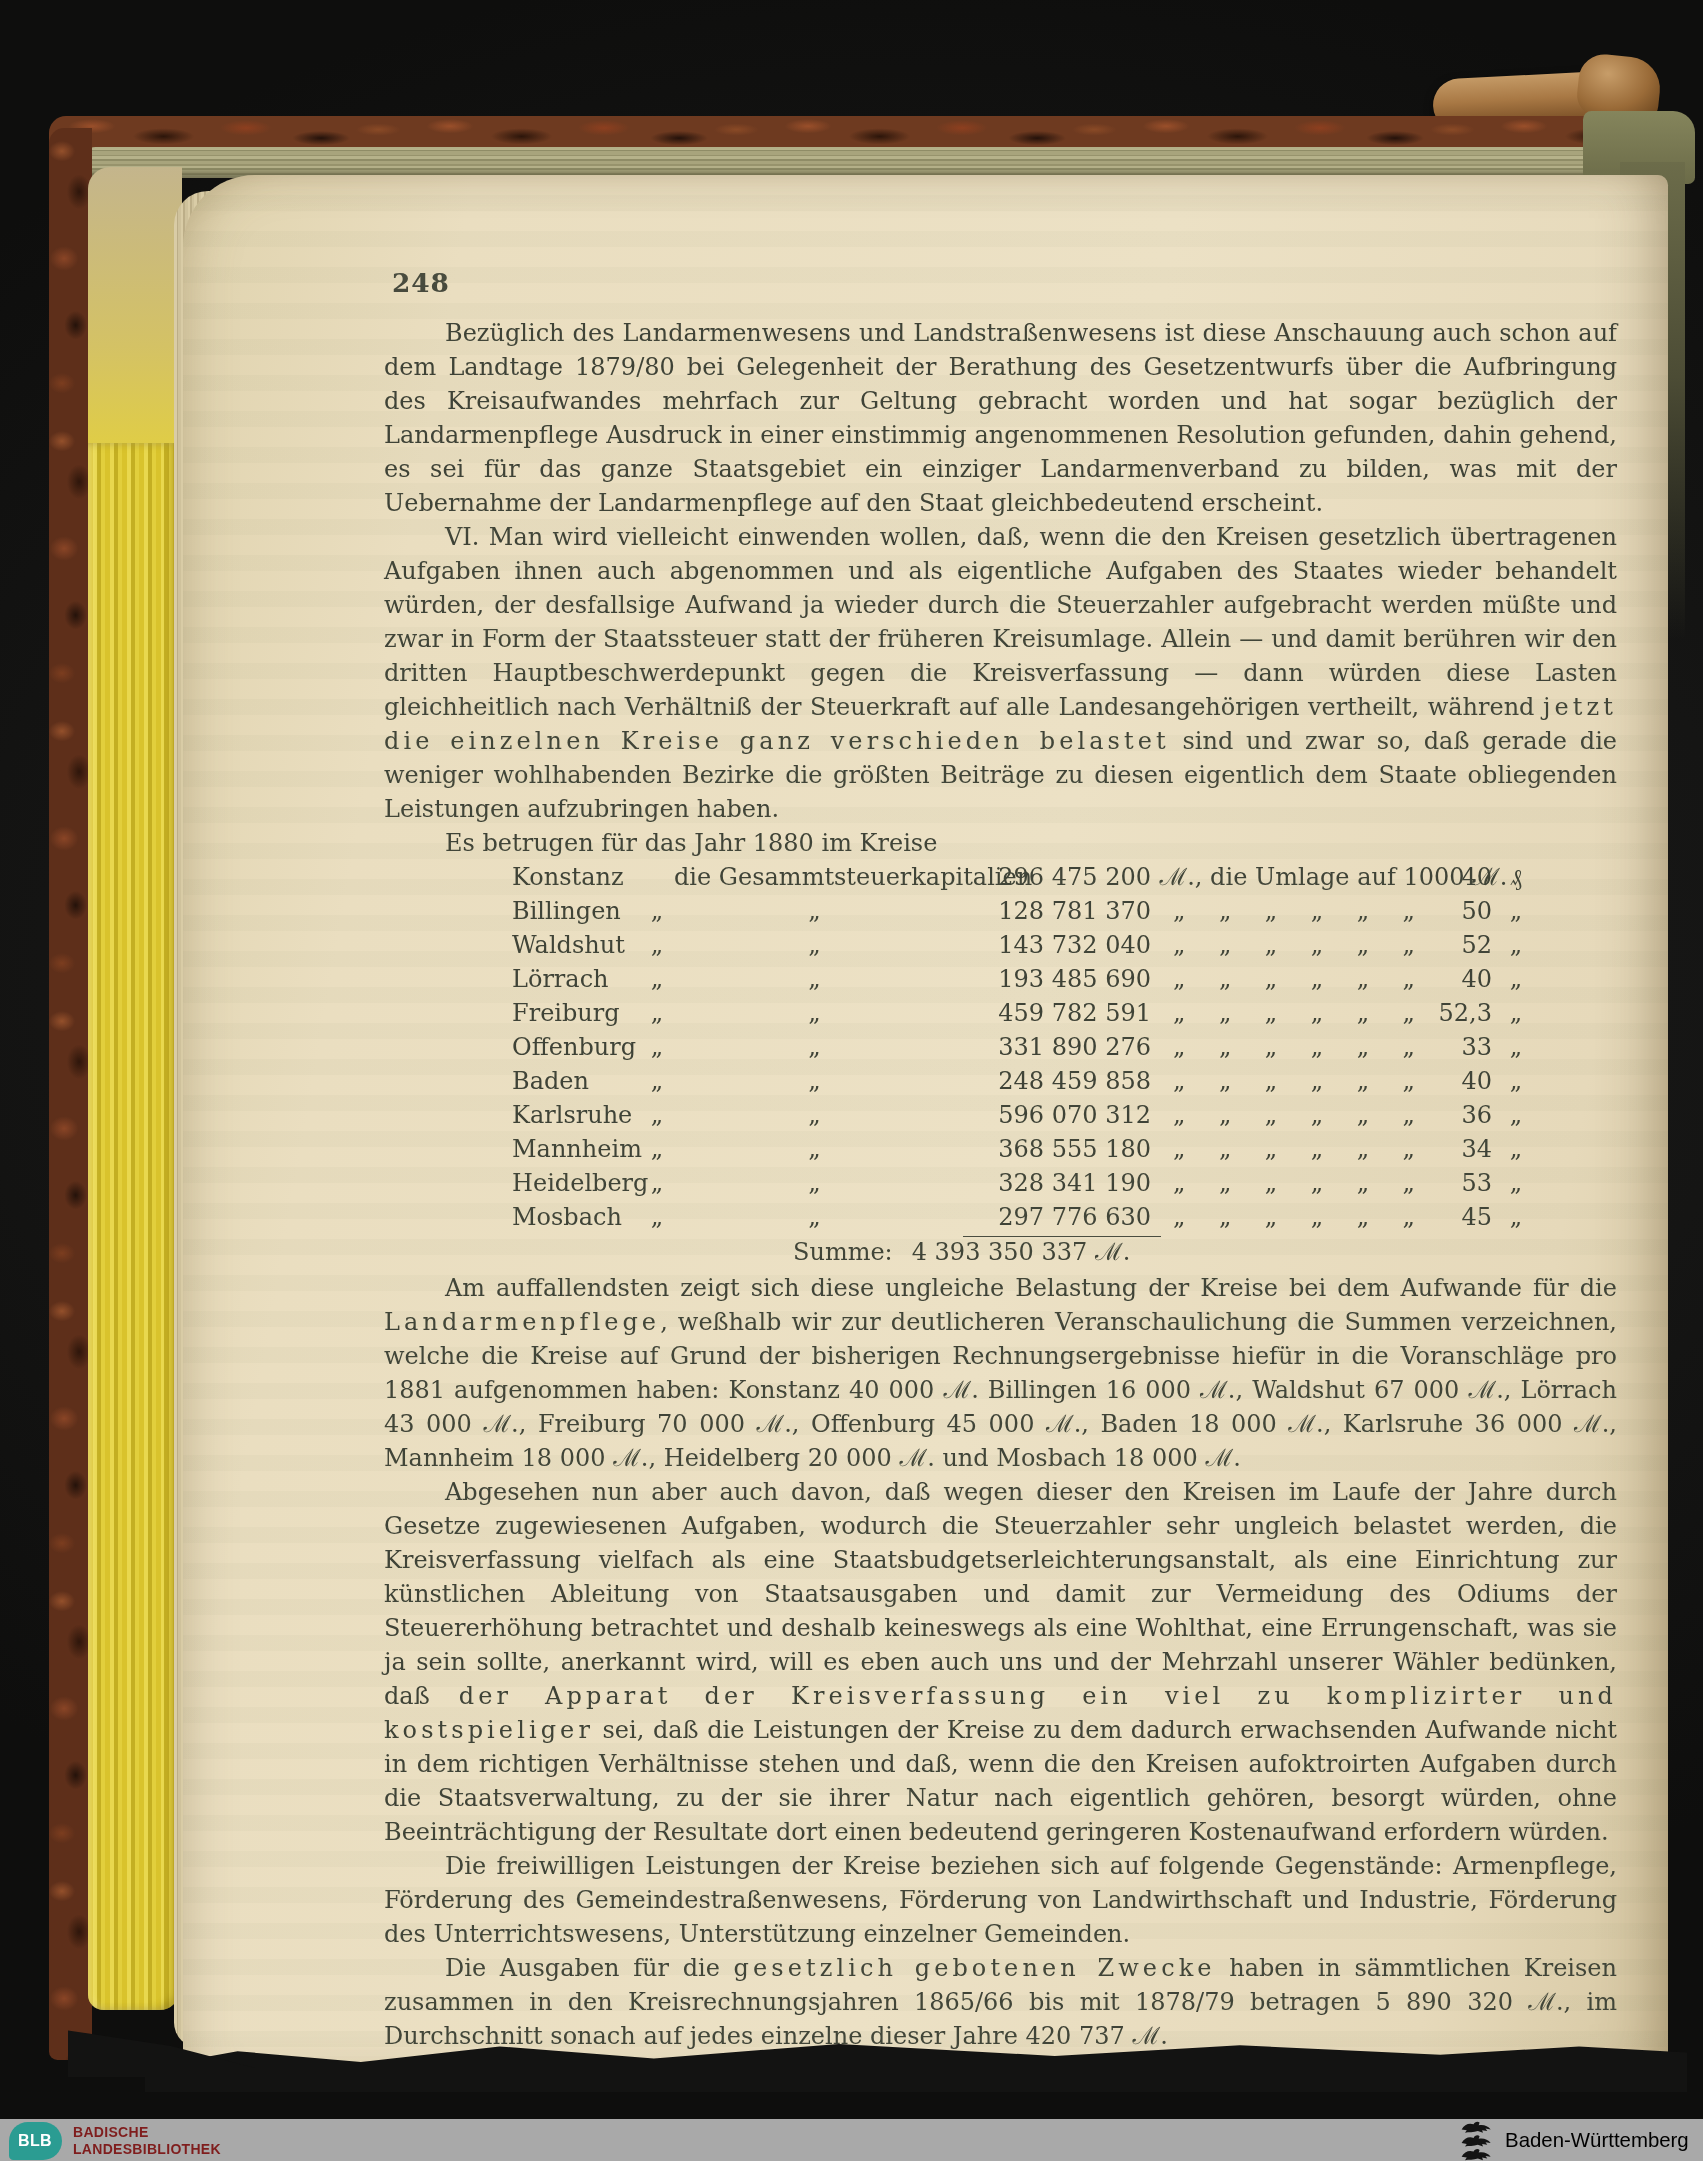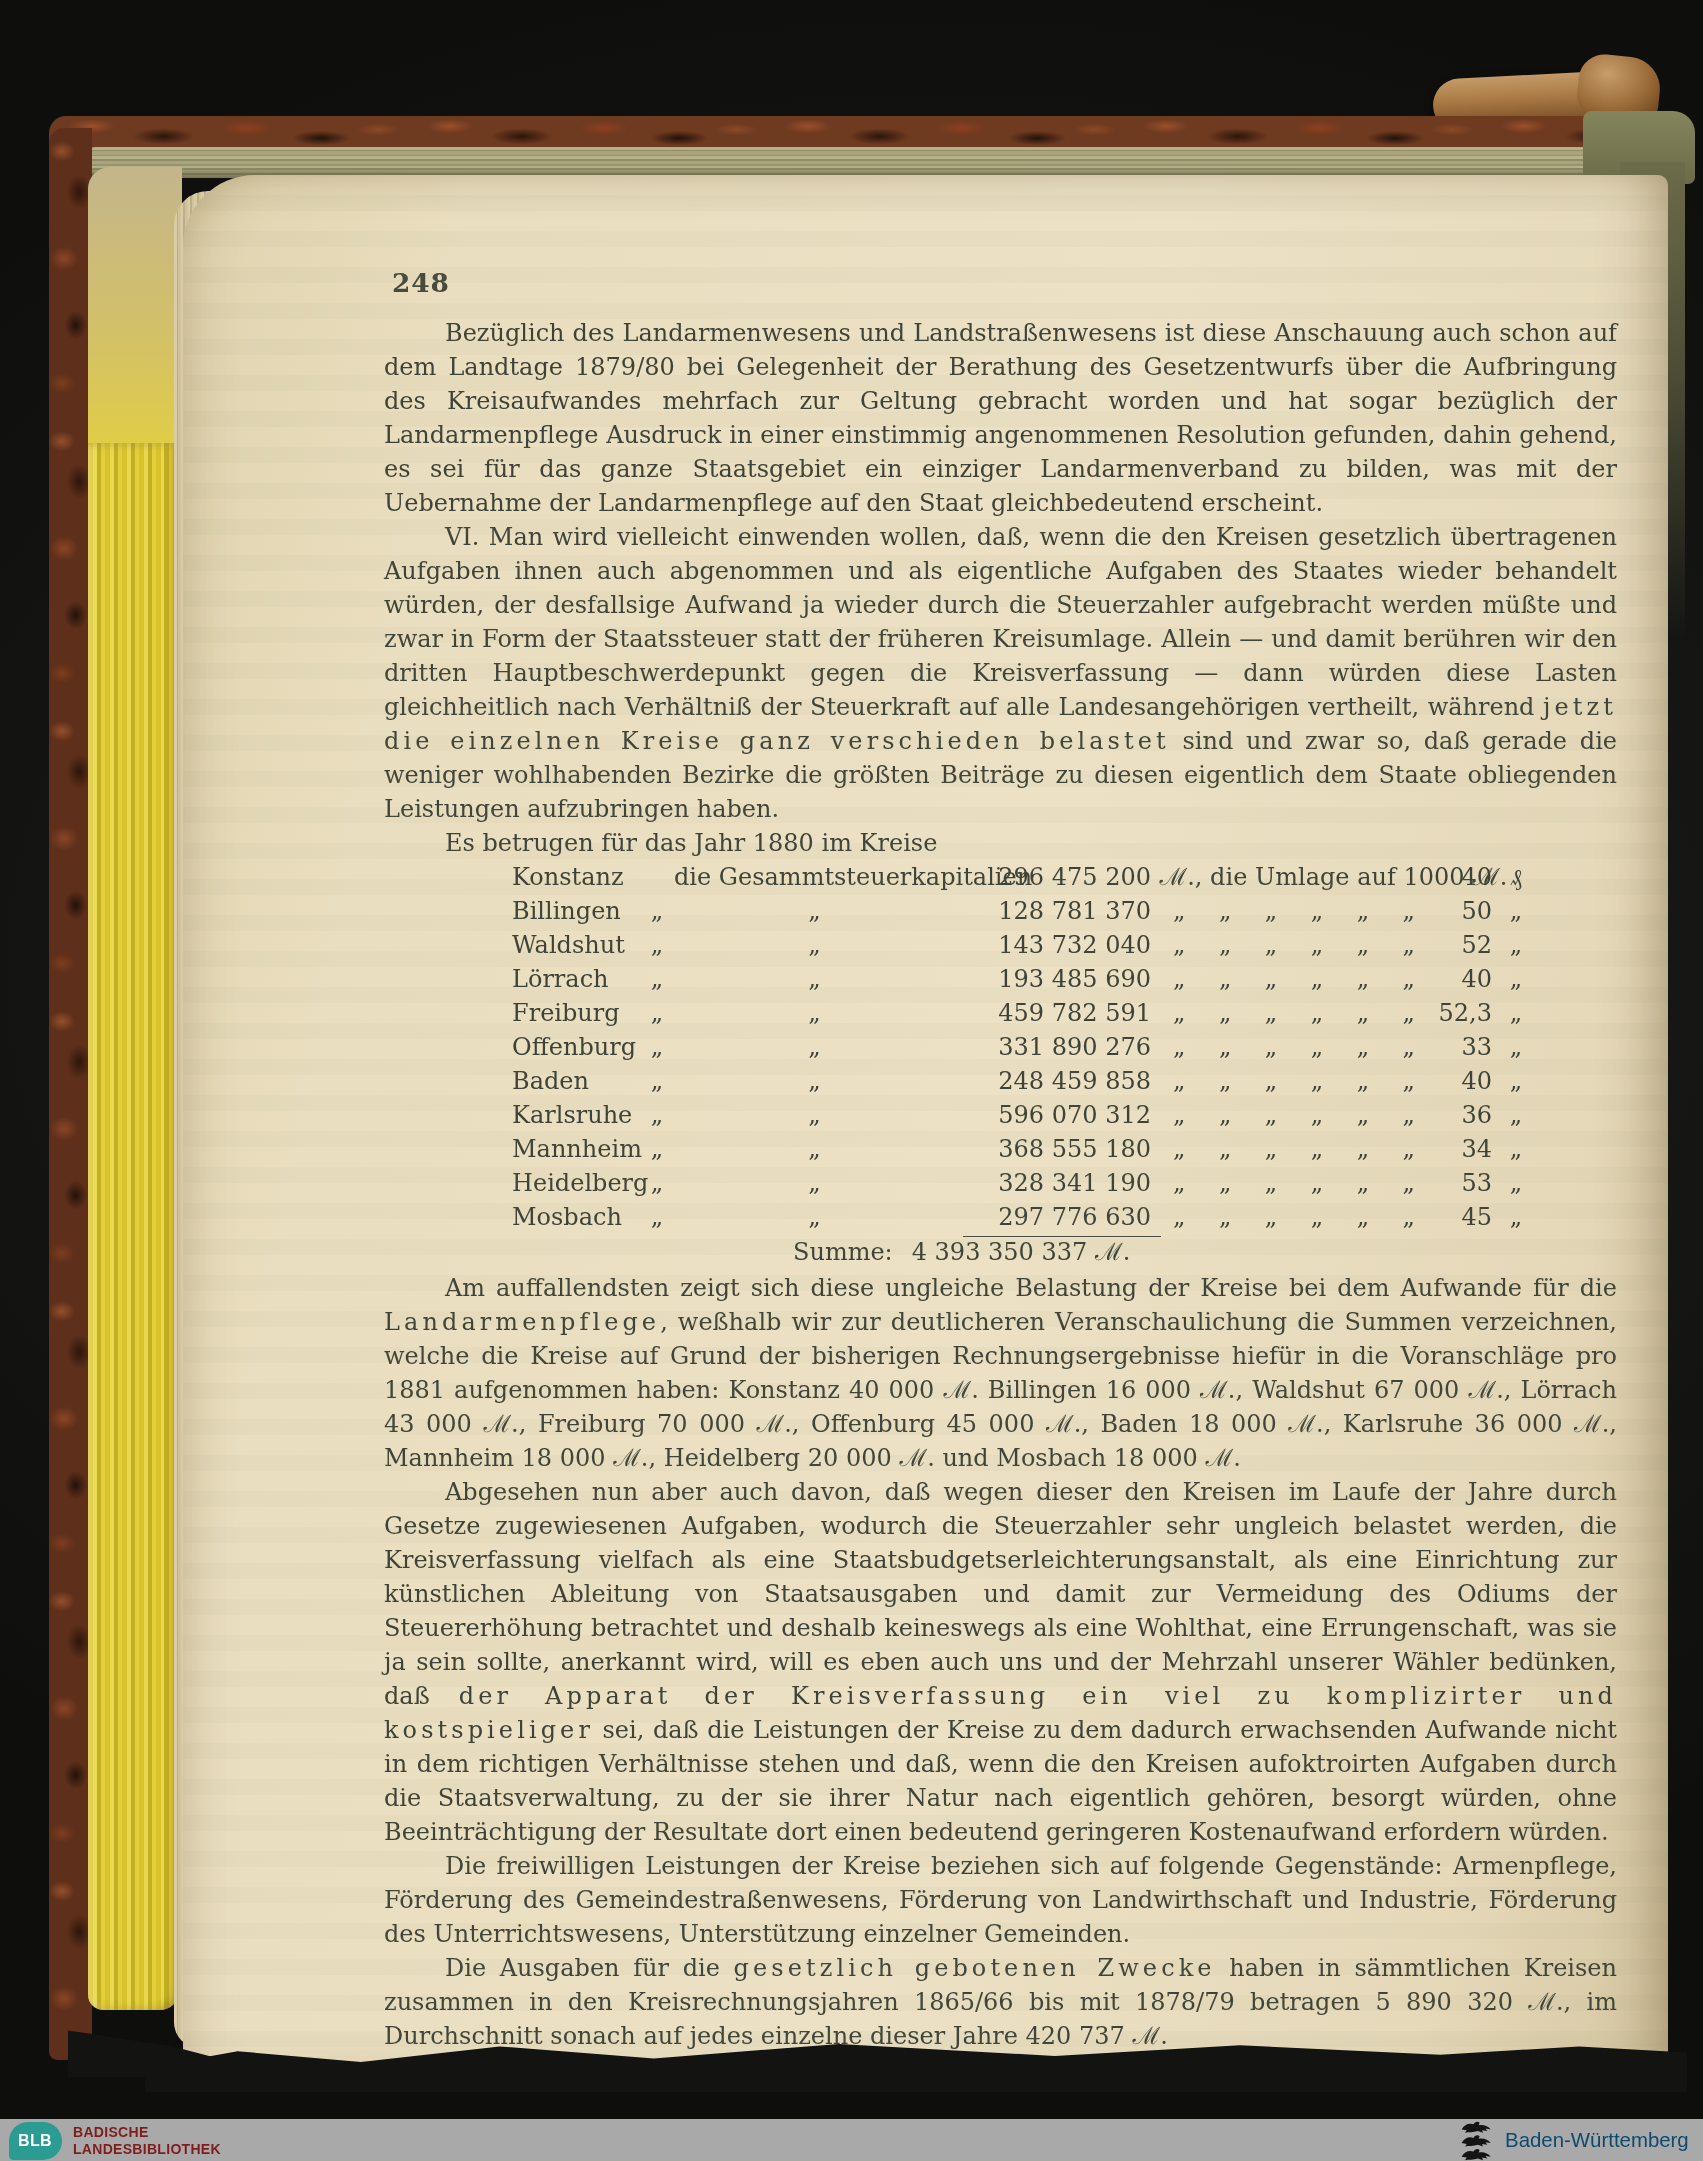--- a/index.html
+++ b/index.html
@@ -85,21 +85,21 @@
 
   
   .footer-bar{position:absolute;left:0;bottom:0;width:1704px;height:43px;background:#a9a9a9;
       font-family:"Liberation Sans","DejaVu Sans",sans-serif;margin-top:41px;}
   .blb-logo{position:absolute;left:8.5px;top:2.6px;width:53px;height:38px;background:#2b9c92;
       border-radius:19px 19px 19px 4.3px;display:flex;align-items:center;justify-content:center;}
   .blb-logo span{color:#ffffff;font-weight:bold;font-size:16px;letter-spacing:0.4px;}
   .lib-name{position:absolute;left:73px;top:5.1px;color:#7f1d1d;font-weight:bold;font-size:14px;line-height:16.6px;letter-spacing:0.3px;}
   .bw-group{position:absolute;right:15.3px;top:0;height:43px;display:flex;align-items:center;}
   .bw-lions{margin-right:10.2px;display:block;}
-  .bw-text{color:#0c4a6e;font-size:20.4px;}
+  .bw-text{color:#000000;font-size:20.4px;}
 </style>
 </head>
 <body>
 
 <div class="scene">
 
   <div class="spine-roll"></div>
   <div class="spine-knob"></div>
   <div class="cover-top-strip"></div>
   <div class="top-page-edges"></div>

